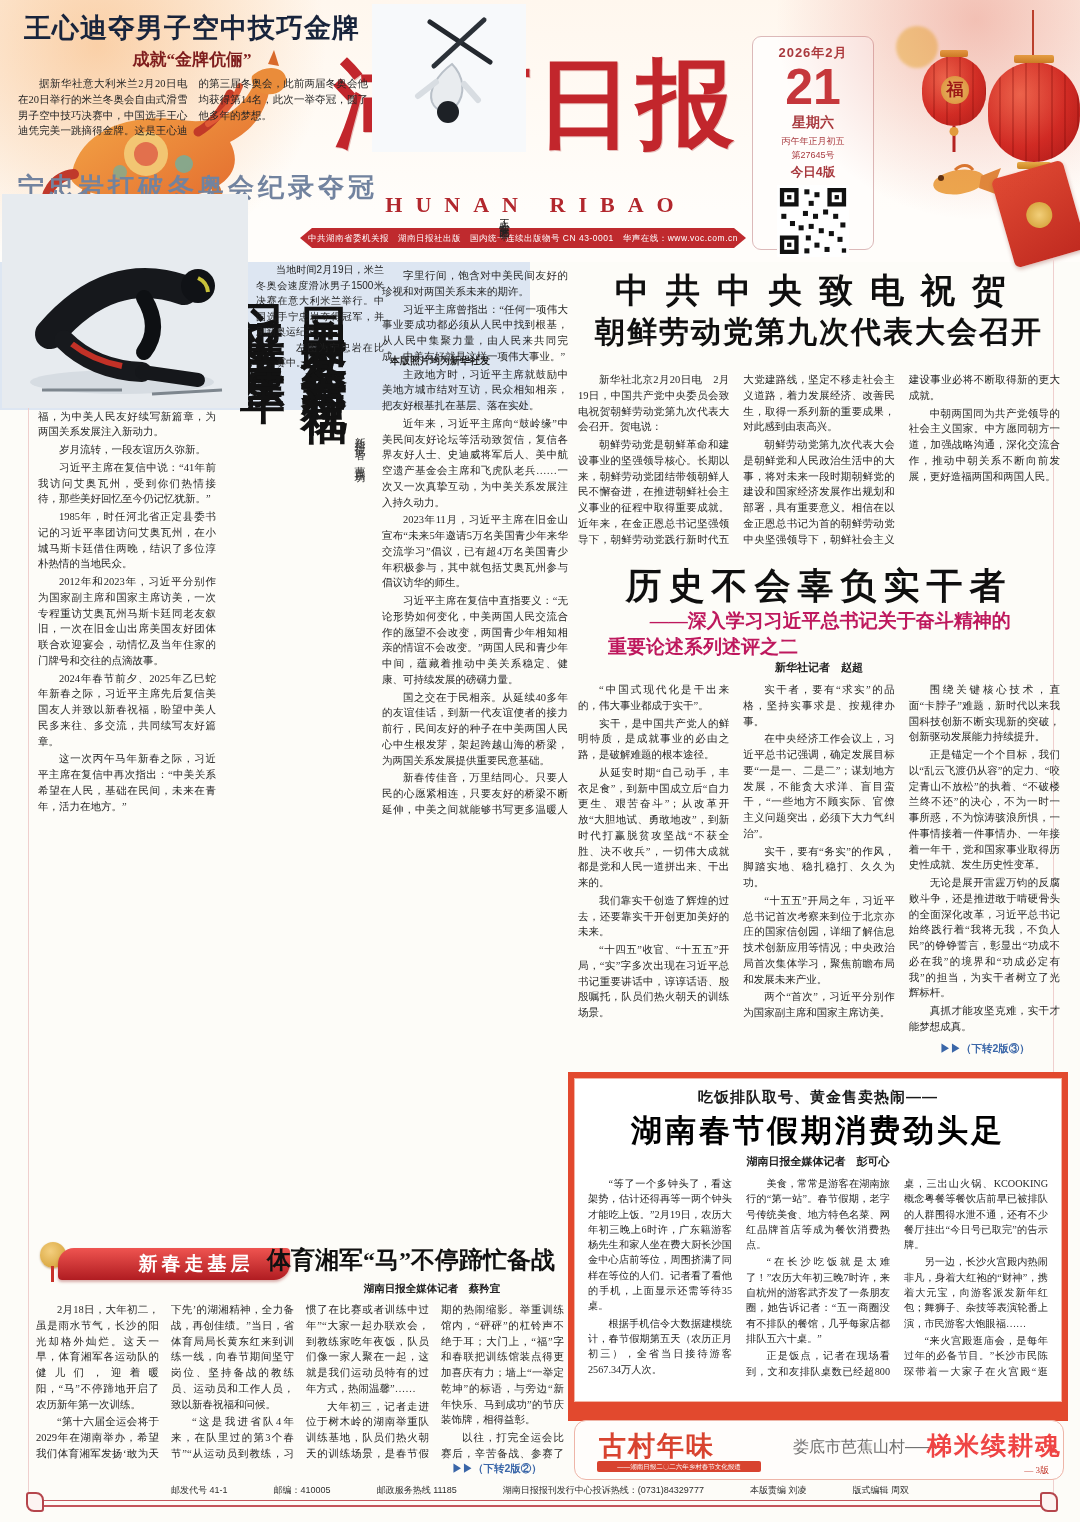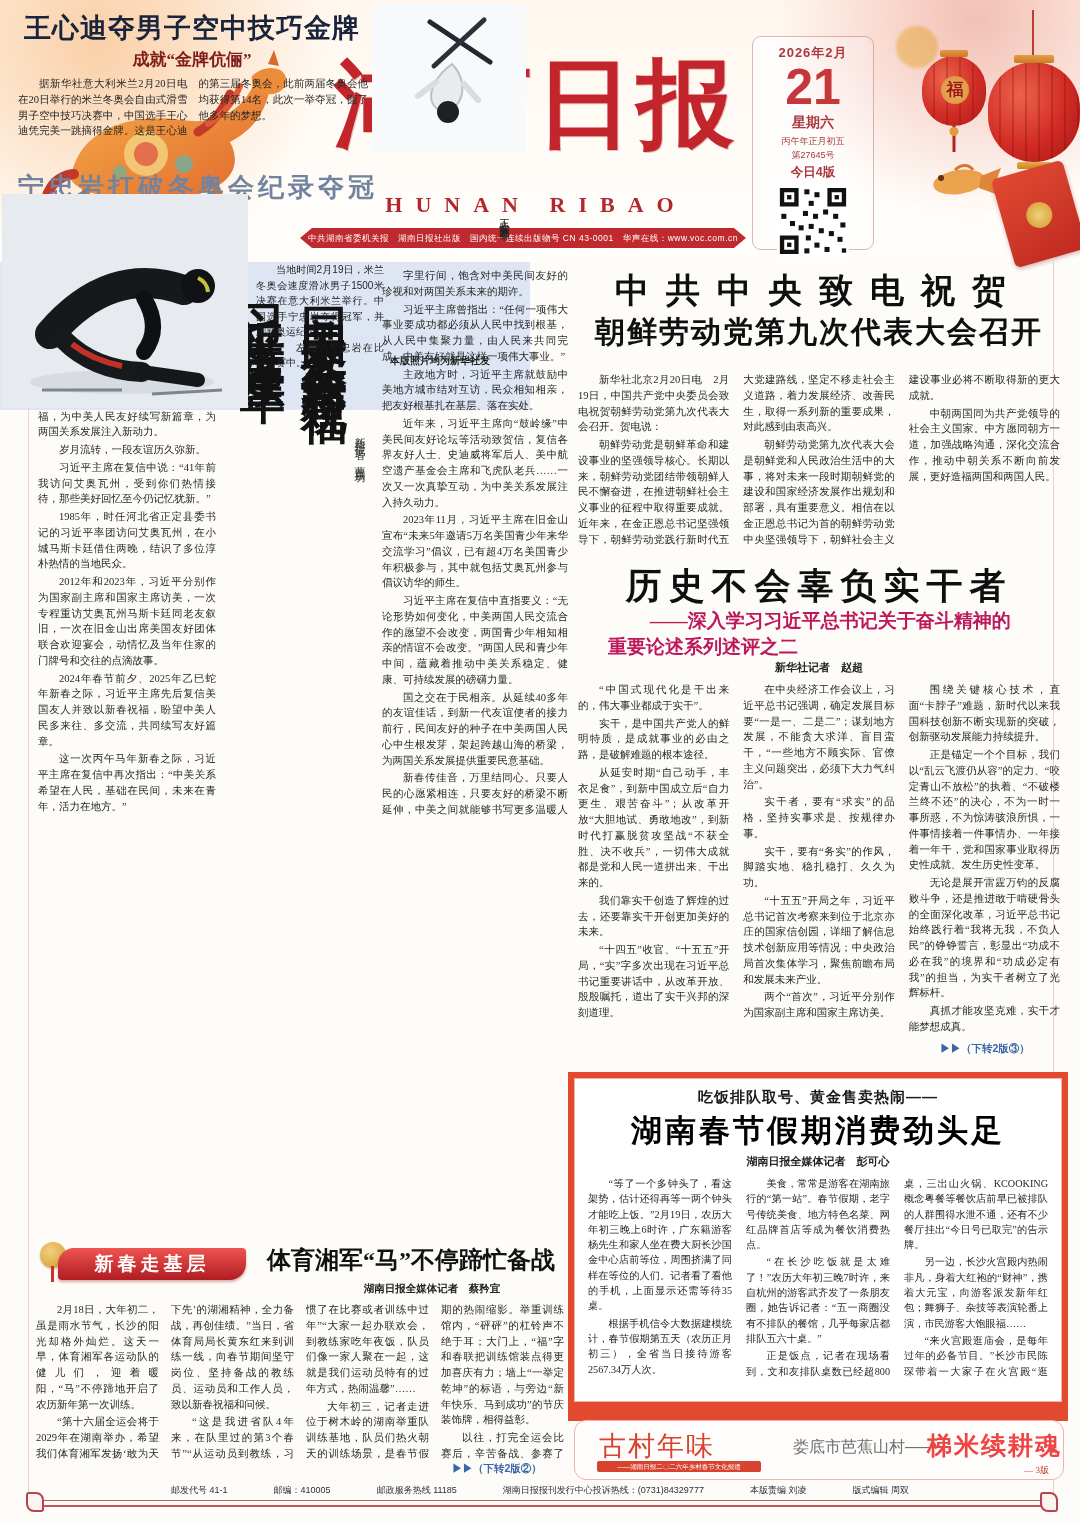--- a/index.html
+++ b/index.html
@@ -107,21 +107,21 @@
     font-family:"Liberation Sans",sans-serif;font-size:10px;line-height:1.55;color:#1e1e1e;text-align:justify;}
   #sports-caption .c2{text-indent:2em;margin-left:20px;}
   #sports-credit{position:absolute;left:356px;top:354px;width:168px;font-size:10px;
     font-weight:700;color:#1e1e1e;font-family:"Liberation Sans",sans-serif;text-align:center;}
   #sports-vcaption{position:absolute;left:498px;top:210px;height:130px;writing-mode:vertical-rl;
     font-size:10.5px;color:#222;letter-spacing:2px;font-family:"Liberation Sans",sans-serif;}
   
   #army-badge{left:58px;top:1248px;width:188px;height:32px;border-radius:16px 4px 16px 4px;
     background:linear-gradient(180deg,#ef5450,#b01c21);color:#fff;font-family:"Liberation Sans",sans-serif;
     font-weight:700;font-size:19px;line-height:32px;text-align:center;letter-spacing:4px;
-    box-shadow:0 2px 3px rgba(150,30,30,.35);}
+    box-shadow:0 2px 3px rgba(150,30,30,.35);padding-left:44px;}
   #army-knot{left:40px;top:1242px;width:26px;height:26px;border-radius:50%;
     background:radial-gradient(circle at 40% 35%,#f4cf7f,#d09a2c);box-shadow:0 1px 2px rgba(120,70,0,.4);}
   #army-knot::after{content:'';position:absolute;left:11px;top:24px;width:3px;height:16px;background:#c8322a;}
   #army-h{left:258px;top:1244px;width:306px;text-align:center;font-family:"Liberation Serif",serif;
     font-weight:900;font-size:24px;color:#111;}
   #army-byline{left:300px;top:1282px;width:264px;text-align:center;font-size:10.5px;font-weight:700;color:#222;}
   #army-body{left:36px;top:1302px;width:528px;height:172px;}
   #army-jump{left:452px;top:1462px;}
   
   #consume{left:568px;top:1072px;width:500px;height:336px;background:#fff;
@@ -131,21 +131,21 @@
   #consume-h{position:absolute;left:0;top:32px;width:100%;text-align:center;
     font-family:"Liberation Serif",serif;font-weight:900;font-size:31px;letter-spacing:3px;color:#000;}
   #consume-byline{position:absolute;left:0;top:76px;width:100%;text-align:center;
     font-size:11px;font-weight:700;color:#222;}
   #consume-body{position:absolute;left:14px;top:98px;width:460px;height:216px;font-size:10.2px;}
   
   #village-bar{left:568px;top:1408px;width:500px;height:13px;background:#e2492e;}
   #village-box{left:574px;top:1420px;width:488px;height:58px;background:#fffdfb;
     border:1px solid #eeb5a8;border-radius:12px;}
   #village-logo{position:absolute;left:24px;top:7px;font-family:"Liberation Serif",serif;
-    font-weight:400;font-size:27px;color:#d8432f;letter-spacing:2px;}
+    font-weight:700;font-size:27px;color:#d8432f;letter-spacing:2px;}
   #village-logosub{position:absolute;left:22px;top:40px;width:164px;height:11px;background:#d8432f;
     color:#fff;font-size:6.5px;line-height:11px;text-align:center;border-radius:2px;
     font-family:"Liberation Sans",sans-serif;}
   #village-loc{position:absolute;left:218px;top:16px;font-size:16px;color:#6f6f6f;
     font-family:"Liberation Sans",sans-serif;}
   #village-title{position:absolute;left:352px;top:8px;font-size:25px;font-weight:900;color:#ef4444;
     font-family:"Liberation Sans",sans-serif;letter-spacing:2px;}
   #village-page{position:absolute;right:14px;bottom:2px;font-size:9px;color:#c2372a;}
   
   #footer{left:36px;top:1484px;width:1008px;height:18px;display:flex;gap:46px;justify-content:center;
@@ -295,23 +295,23 @@
   <div id="hist-sub" class="abs">
     <div class="s1" data-bind="history.subtitle1">——深入学习习近平总书记关于奋斗精神的</div>
     <div data-bind="history.subtitle2">重要论述系列述评之二</div>
   </div>
   <div id="hist-byline" class="abs" data-bind="history.byline">新华社记者　赵超</div>
   <div id="hist-body" class="abs bt cols3" data-bind-list="history.paragraphs">
       <p>“中国式现代化是干出来的，伟大事业都成于实干”。</p>
       <p>实干，是中国共产党人的鲜明特质，是成就事业的必由之路，是破解难题的根本途径。</p>
       <p>从延安时期“自己动手，丰衣足食”，到新中国成立后“自力更生、艰苦奋斗”；从改革开放“大胆地试、勇敢地改”，到新时代打赢脱贫攻坚战“不获全胜、决不收兵”，一切伟大成就都是党和人民一道拼出来、干出来的。</p>
       <p>我们靠实干创造了辉煌的过去，还要靠实干开创更加美好的未来。</p>
-      <p>“十四五”收官、“十五五”开局，“实”字多次出现在习近平总书记重要讲话中，从改革开放、殷殷嘱托，道出了实干兴邦的深刻道理。</p>
+      <p>“十四五”收官、“十五五”开局，“实”字多次出现在习近平总书记重要讲话中，谆谆话语、殷殷嘱托，队员们热火朝天的训练场景。</p>
+      <p>实干者，要有“求实”的品格，坚持实事求是、按规律办事。</p>
       <p>在中央经济工作会议上，习近平总书记强调，确定发展目标要“一是一、二是二”；谋划地方发展，不能贪大求洋、盲目蛮干，“一些地方不顾实际、官僚主义问题突出，必须下大力气纠治”。</p>
-      <p>实干者，要有“求实”的品格，坚持实事求是、按规律办事。</p>
       <p>实干，要有“务实”的作风，脚踏实地、稳扎稳打、久久为功。</p>
       <p>“十五五”开局之年，习近平总书记首次考察来到位于北京亦庄的国家信创园，详细了解信息技术创新应用等情况；中央政治局首次集体学习，聚焦前瞻布局和发展未来产业。</p>
       <p>两个“首次”，习近平分别作为国家副主席和国家主席访美。</p>
       <p>围绕关键核心技术，直面“卡脖子”难题，新时代以来我国科技创新不断实现新的突破，创新驱动发展能力持续提升。</p>
       <p>正是锚定一个个目标，我们以“乱云飞渡仍从容”的定力、“咬定青山不放松”的执着、“不破楼兰终不还”的决心，不为一时一事所惑，不为惊涛骇浪所惧，一件事情接着一件事情办、一年接着一年干，党和国家事业取得历史性成就、发生历史性变革。</p>
       <p>无论是展开雷霆万钧的反腐败斗争，还是推进敢于啃硬骨头的全面深化改革，习近平总书记始终践行着“我将无我，不负人民”的铮铮誓言，彰显出“功成不必在我”的境界和“功成必定有我”的担当，为实干者树立了光辉标杆。</p>
       <p>真抓才能攻坚克难，实干才能梦想成真。</p>
     </div>
   <div id="hist-jump" class="jump" data-bind="history.jump">▶▶（下转2版③）</div>
 

